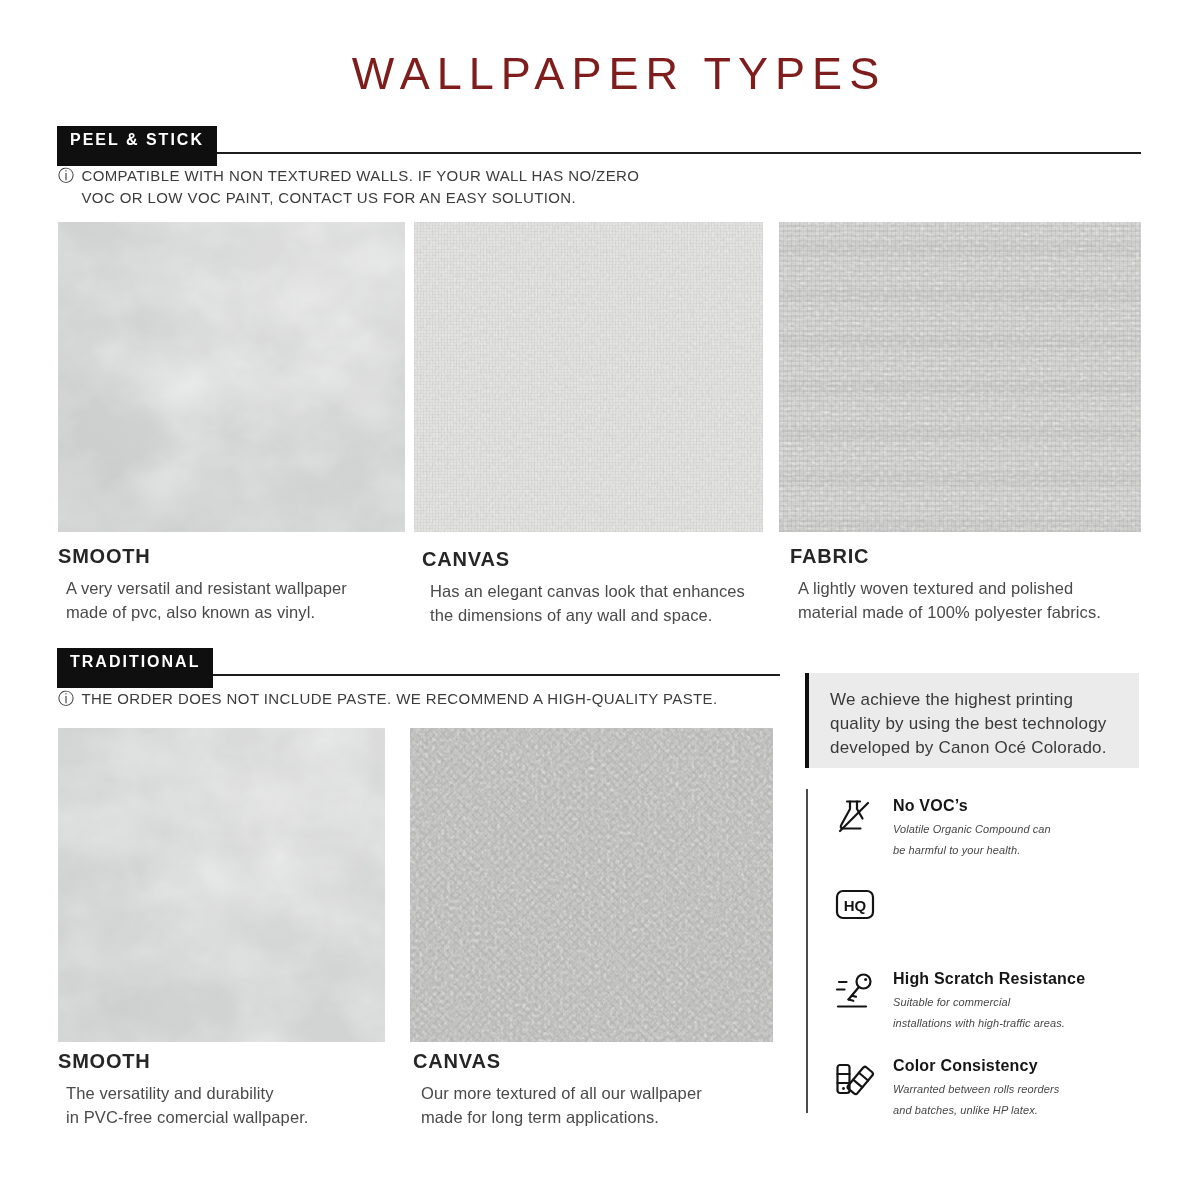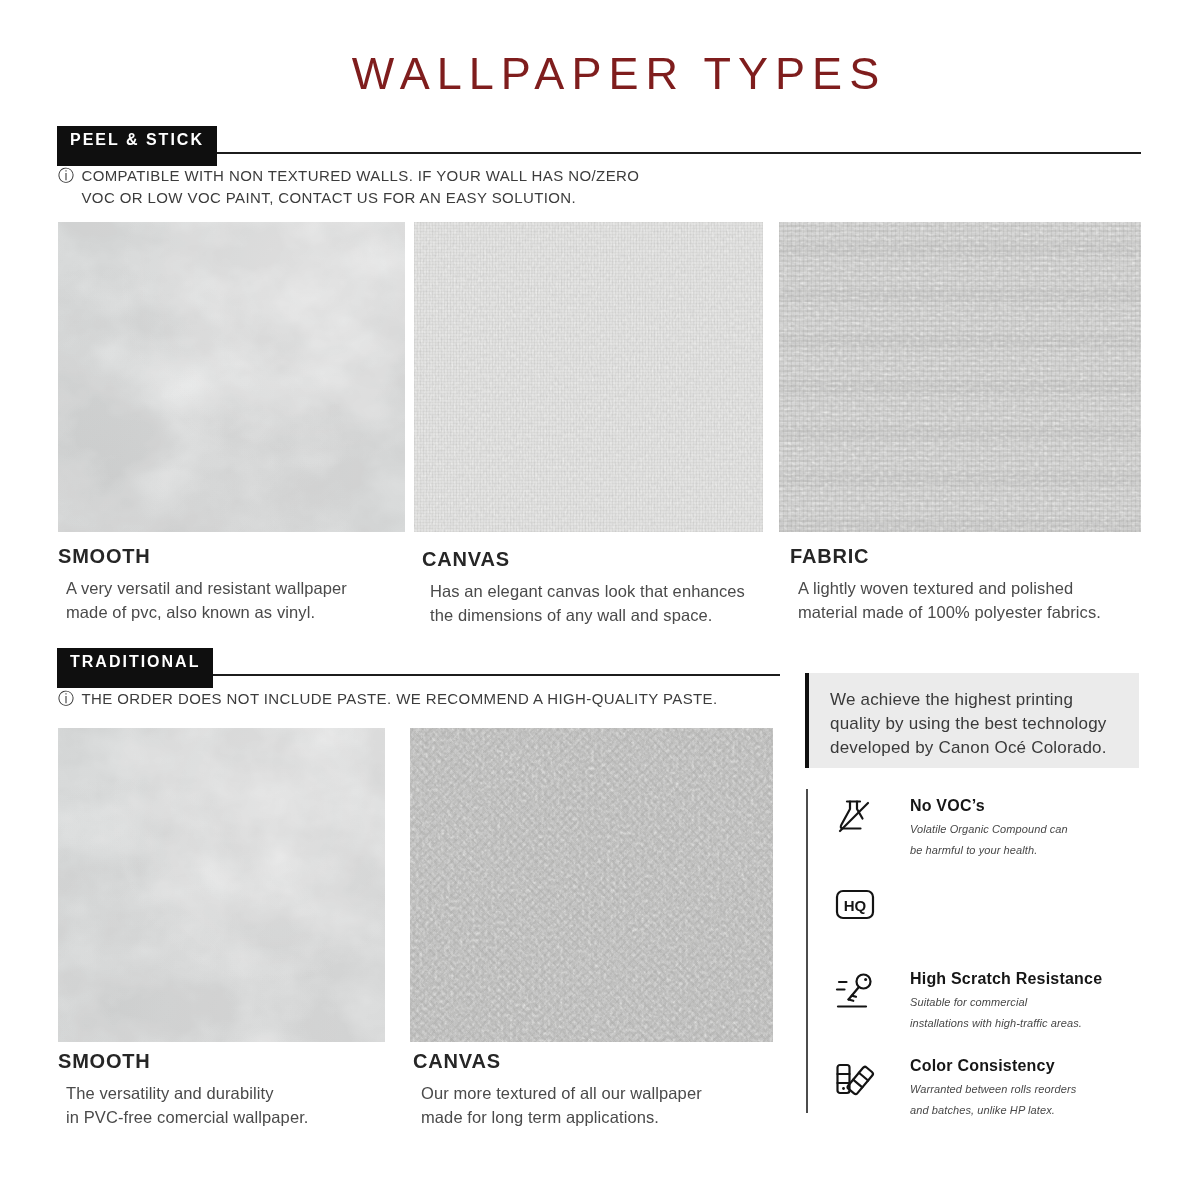--- a/index.html
+++ b/index.html
@@ -65,21 +65,21 @@
   #cap-ps-fabric{left:790px;top:545px;width:345px;}
   #cap-tr-smooth{left:58px;top:1050px;width:340px;}
   #cap-tr-canvas{left:413px;top:1050px;width:355px;}
 
   
   #quote-bar{position:absolute;left:805px;top:673px;width:4px;height:95px;background:#0f0f0f;}
   #quote-box{position:absolute;left:809px;top:673px;width:330px;height:95px;background:#ebebeb;}
   #quote-box .q-text{padding:15px 12px 0 21px;font-size:17px;line-height:24px;color:#3a3a3a;letter-spacing:0.2px;}
   #side-line{position:absolute;left:806px;top:789px;width:2px;height:324px;background:#4c4c4c;}
 
-  .feature{position:absolute;left:833px;width:305px;display:flex;gap:33px;}
+  .feature{position:absolute;left:833px;width:305px;display:flex;gap:16px;}
   #feat-0{top:796px;} #feat-1{top:882px;} #feat-2{top:969px;} #feat-3{top:1056px;}
   .feat-icon{flex:none;width:44px;height:44px;}
   .feat-icon svg{width:44px;height:44px;display:block;}
   .feat-title{font-size:16px;font-weight:700;color:#161616;letter-spacing:0.2px;margin:1px 0 4px 0;}
   .feat-desc{font-size:11px;line-height:21px;color:#474747;letter-spacing:0.1px;font-style:italic;}
 
   .ico{stroke:#141414;stroke-width:2.2;fill:none;stroke-linecap:round;stroke-linejoin:round;}
 </style>
 </head>
 <body>

